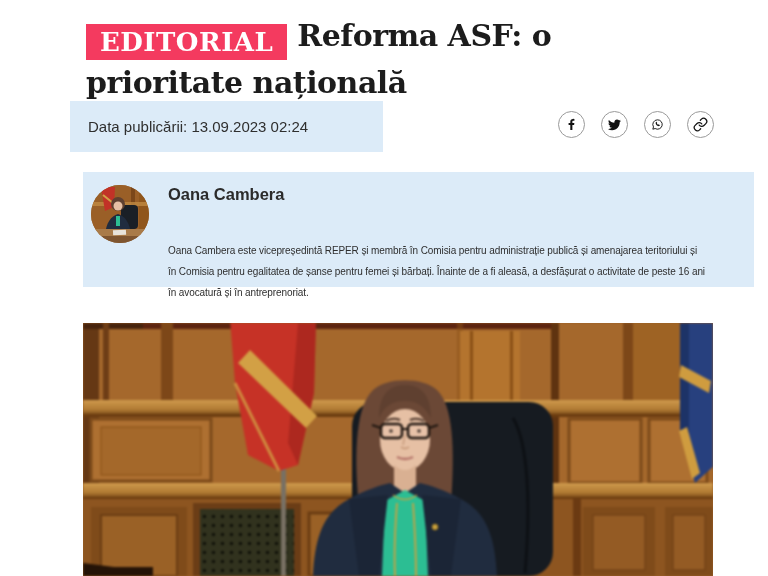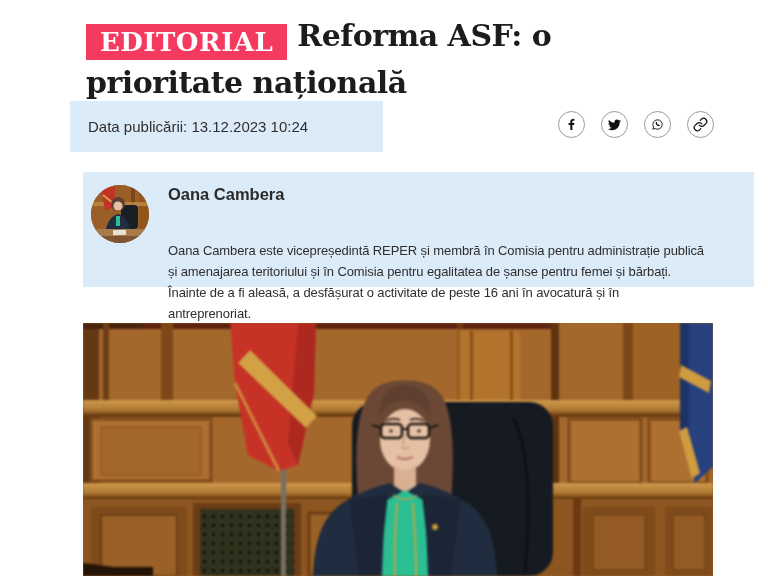--- a/index.html
+++ b/index.html
@@ -29,36 +29,36 @@
 
   
   .author-box{position:absolute;left:83px;top:172px;width:630px;height:115px;background:#dcebf8;padding-left:41px;}
   .avatar{position:absolute;left:8px;top:13px;width:58px;height:58px;border-radius:50%;
           overflow:hidden;background:#9a5f27;}
   .avatar svg{filter:blur(0.5px);}
   .author-name{position:absolute;left:85px;top:13px;font-size:16.5px;font-weight:bold;color:#2b2b2b;}
   .author-role{position:absolute;left:85px;top:36px;font-size:16px;font-weight:bold;
                color:#dd6b33;text-decoration:none;cursor:pointer;}
   .author-bio{position:absolute;left:85px;top:68px;width:537px;margin:0;
-              font-size:13px;line-height:21px;letter-spacing:-0.1px;color:#2e2e2e;}
+              font-size:10px;line-height:21px;letter-spacing:-0.1px;color:#2e2e2e;}
 
   
   .photo{position:absolute;left:83px;top:323px;width:630px;height:253px;margin:0;
          overflow:hidden;background:#9d6128;}
   .photo svg.scene{position:absolute;left:0;top:0;filter:blur(1.1px);}
 </style>
 </head>
 <body>
 
 <div class="page">
 
   <h1 class="headline"><span class="cat-badge">EDITORIAL</span><span>Reforma ASF: o prioritate națională</span></h1>
 
   <div class="date-bar">
-    <span>Data publicării: 13.12.2023 10:24</span>
+    <span>Data publicării: 13.09.2023 02:24</span>
   </div>
 
   <div class="share">
     <button class="share-btn" aria-label="facebook">
       <span>
         <svg width="15" height="15" viewBox="0 0 24 24">
             <path fill="#111" d="M13.397 20.997v-8.196h2.765l.411-3.209h-3.176V7.548c0-.926.258-1.56 1.587-1.56h1.684V3.127A22 22 0 0 0 14.201 3c-2.444 0-4.122 1.492-4.122 4.231v2.355H7.332v3.209h2.753v8.202h3.312z"></path>
           </svg>
       </span>
     </button>

